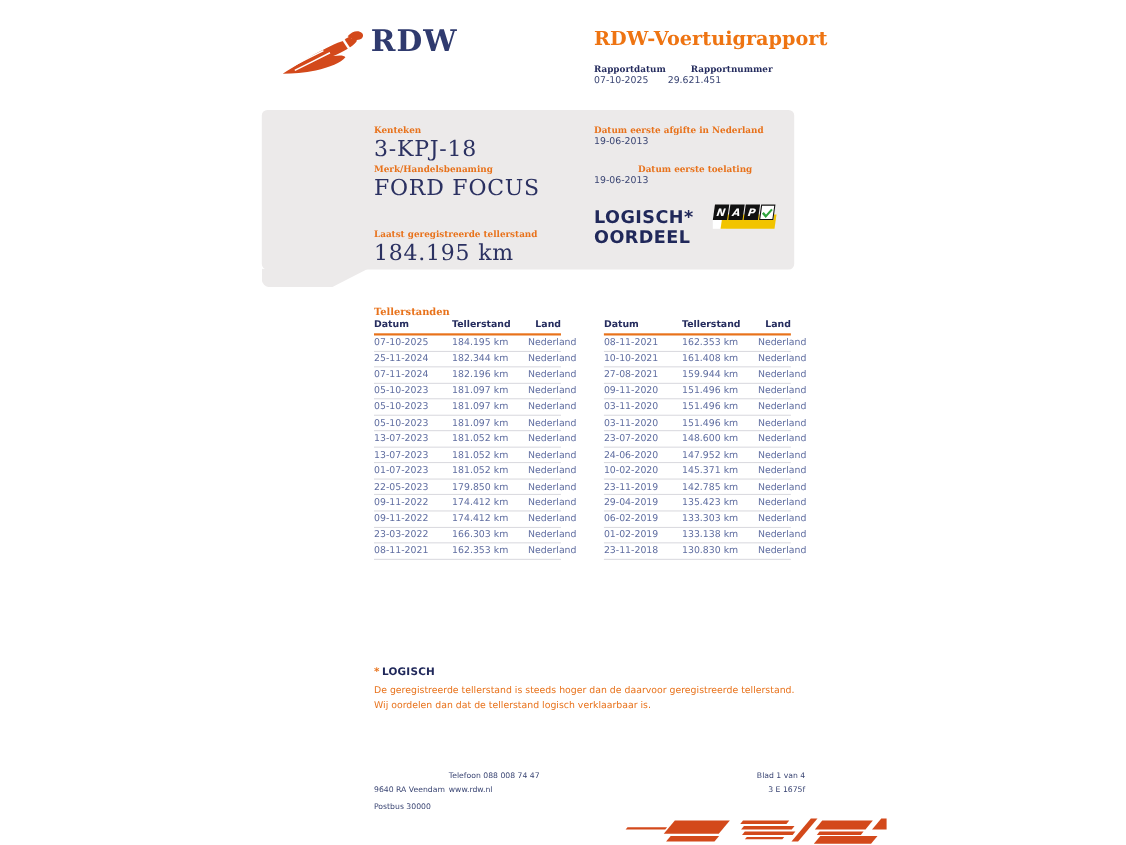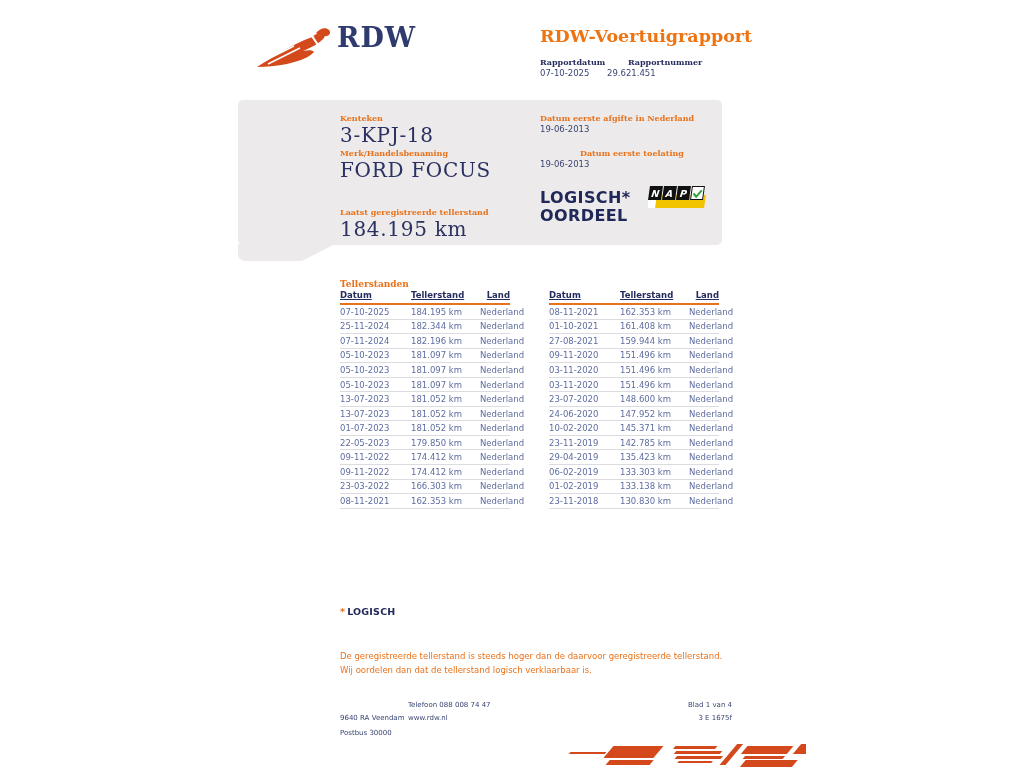--- a/index.html
+++ b/index.html
@@ -35,30 +35,30 @@
   .nap-tile { width:13px; height:14px; background:#111111; color:#ffffff;
               font-weight:bold; font-style:italic; font-size:9.5px; display:flex;
               align-items:center; justify-content:center; transform:skewX(-8deg); }
   .nap-check-tile { background:#ffffff; border:1px solid #111111; width:11px; height:12px; }
 
   
   .theading { font-family:"DejaVu Serif","Liberation Serif",serif; font-weight:bold;
               font-size:9px; color:#E8721B; }
   .mtable { width:170px; font-size:8.5px; }
   .thead { display:grid; grid-template-columns:71px 69px 1fr; color:#252C5E;
-           font-weight:bold; border-bottom:2px solid #E8721B; padding-bottom:3px;text-decoration:underline; }
+           font-weight:bold; border-bottom:2px solid #E8721B; padding-bottom:3px; }
   .thead .c2 { text-align:right; }
   .trow { display:grid; grid-template-columns:71px 69px 1fr; color:#5F6DA0;
           border-bottom:1px solid #DBDBE0; height:13.55px; align-items:center; }
   .trow .c2 { text-align:right; }
 
   
   .fn-title { font-size:9.5px; font-weight:bold; color:#20285A; letter-spacing:0.2px; }
   .fn-star { color:#E8721B; margin-right:2px; }
-  .fn-text { width:396px; font-size:8.5px; color:#E8721B; line-height:14.3px;margin-top:28px; }
+  .fn-text { width:396px; font-size:8.5px; color:#E8721B; line-height:14.3px; }
 
   
   .foot { font-size:7px; color:#3A4573; }
   .f-right { text-align:right; }
 </style>
 </head>
 <body>
 
 <div id="page">
 
@@ -201,21 +201,21 @@
       <span class="c1">Tellerstand</span>
       <span class="c2">Land</span>
     </div>
     <div>
         <div class="trow">
           <span class="c0">08-11-2021</span>
           <span class="c1">162.353 km</span>
           <span class="c2">Nederland</span>
         </div>
         <div class="trow">
-          <span class="c0">01-10-2021</span>
+          <span class="c0">10-10-2021</span>
           <span class="c1">161.408 km</span>
           <span class="c2">Nederland</span>
         </div>
         <div class="trow">
           <span class="c0">27-08-2021</span>
           <span class="c1">159.944 km</span>
           <span class="c2">Nederland</span>
         </div>
         <div class="trow">
           <span class="c0">09-11-2020</span>

